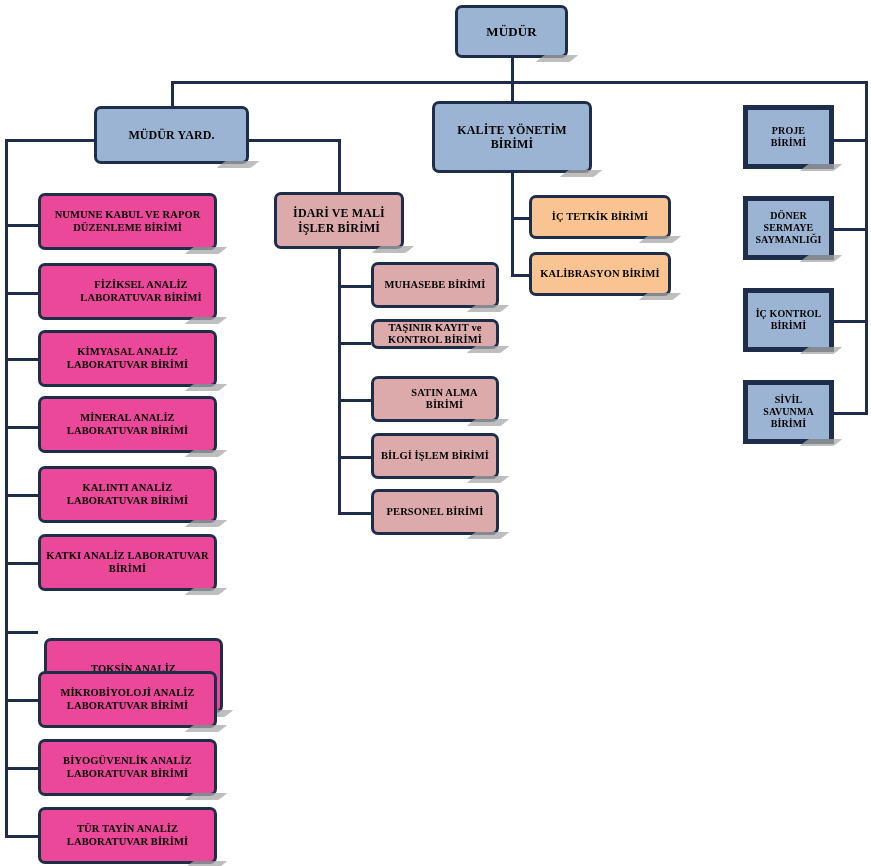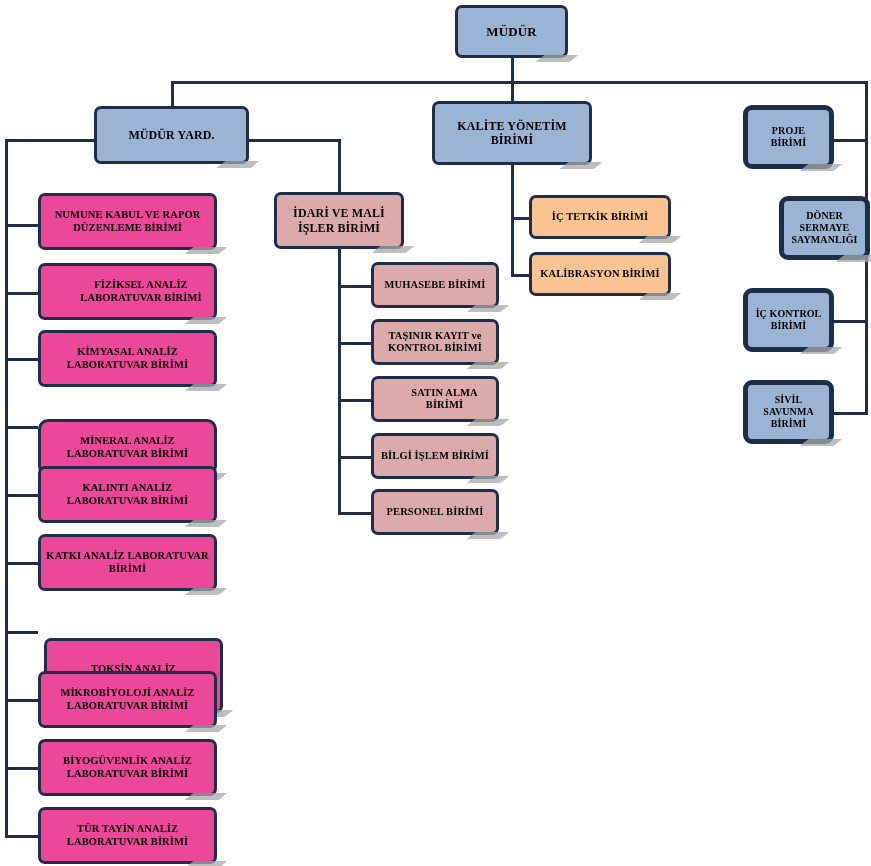--- a/index.html
+++ b/index.html
@@ -38,21 +38,21 @@
     opacity:.75;
     transform:skewX(-52deg);
     z-index:-1;
     border-radius:1px;
   }
 
   .blue  {background:#9cb4d4;}
   .green {background:#ec4899;}
   .pink  {background:#ddaaab;}
   .orange{background:#f9c492;}
-  .navy  {background:#9cb4d4;border:5px solid #1e2d4a;border-radius:9px;}
+  .navy  {background:#9cb4d4;border:5px solid #1e2d4a;border-radius:0;}
 
   .fs13{font-size:13px;}
   .fs12{font-size:12px;}
   .fs11{font-size:12px;}
   .fs105{font-size:10.5px;}
   .fs10{font-size:10px;}
 </style>
 </head>
 <body>
 
@@ -104,38 +104,38 @@
   <div class="ln h" style="left:833px;top:412px;width:33px;"></div>
 
   <div class="node blue fs13" style="left:455px;top:5px;width:113px;height:53px;">
     <span class="txt">MÜDÜR</span>
   </div>
 
   <div class="node blue fs12" style="left:94px;top:106px;width:155px;height:58px;">
     <span class="txt">MÜDÜR YARD.</span>
   </div>
 
-  <div class="node blue fs12" style="left:432px;top:101px;width:160px;height:64px;font-family:Liberation Serif, serif;">
+  <div class="node blue fs12" style="left:432px;top:101px;width:160px;height:72px;font-family:Liberation Serif, serif;">
     <span class="txt">KALİTE YÖNETİM BİRİMİ</span>
   </div>
 
   <div class="node pink fs11" style="left:274px;top:192px;width:130px;height:57px;">
     <span class="txt">İDARİ VE MALİ İŞLER BİRİMİ</span>
   </div>
 
   <div class="node green fs105" style="left:38px;top:193px;width:179px;height:57px;">
     <span class="txt">NUMUNE KABUL VE  RAPOR DÜZENLEME BİRİMİ</span>
   </div>
   <div class="node green fs105" style="left:38px;top:263px;width:179px;height:57px;padding-left:32px;">
     <span class="txt">FİZİKSEL ANALİZ LABORATUVAR BİRİMİ</span>
   </div>
   <div class="node green fs105" style="left:38px;top:330px;width:179px;height:57px;">
     <span class="txt">KİMYASAL ANALİZ LABORATUVAR BİRİMİ</span>
   </div>
-  <div class="node green fs105" style="left:38px;top:419px;width:179px;height:57px;border-radius:10px;">
+  <div class="node green fs105" style="left:38px;top:396px;width:179px;height:57px;">
     <span class="txt">MİNERAL ANALİZ LABORATUVAR BİRİMİ</span>
   </div>
   <div class="node green fs105" style="left:38px;top:466px;width:179px;height:57px;">
     <span class="txt">KALINTI ANALİZ LABORATUVAR BİRİMİ</span>
   </div>
   <div class="node green fs105" style="left:38px;top:534px;width:179px;height:57px;">
     <span class="txt">KATKI ANALİZ LABORATUVAR BİRİMİ</span>
   </div>
   <div class="node green fs105" style="left:38px;top:638px;width:179px;height:75px;margin-left:6px;">
     <span class="txt">TOKSİN ANALİZ LABORATUVAR BİRİMİ</span>
@@ -146,21 +146,21 @@
   <div class="node green fs105" style="left:38px;top:739px;width:179px;height:57px;">
     <span class="txt">BİYOGÜVENLİK ANALİZ LABORATUVAR BİRİMİ</span>
   </div>
   <div class="node green fs105" style="left:38px;top:807px;width:179px;height:57px;">
     <span class="txt">TÜR TAYİN ANALİZ LABORATUVAR BİRİMİ</span>
   </div>
 
   <div class="node pink fs105" style="left:371px;top:262px;width:128px;height:46px;">
     <span class="txt">MUHASEBE BİRİMİ</span>
   </div>
-  <div class="node pink fs105" style="left:371px;top:319px;width:128px;height:46px;">
+  <div class="node pink fs105" style="left:371px;top:319px;width:128px;height:30px;">
     <span class="txt">TAŞINIR KAYIT ve KONTROL BİRİMİ</span>
   </div>
   <div class="node pink fs105" style="left:371px;top:376px;width:128px;height:46px;padding-left:24px;">
     <span class="txt">SATIN ALMA BİRİMİ</span>
   </div>
   <div class="node pink fs105" style="left:371px;top:433px;width:128px;height:46px;">
     <span class="txt">BİLGİ İŞLEM BİRİMİ</span>
   </div>
   <div class="node pink fs105" style="left:371px;top:489px;width:128px;height:46px;">
     <span class="txt">PERSONEL BİRİMİ</span>
@@ -169,21 +169,21 @@
   <div class="node orange fs105" style="left:529px;top:195px;width:142px;height:44px;">
     <span class="txt">İÇ TETKİK BİRİMİ</span>
   </div>
   <div class="node orange fs105" style="left:529px;top:252px;width:142px;height:44px;">
     <span class="txt">KALİBRASYON BİRİMİ</span>
   </div>
 
   <div class="node navy fs10" style="left:743px;top:105px;width:91px;height:64px;">
     <span class="txt">PROJE BİRİMİ</span>
   </div>
-  <div class="node navy fs10" style="left:743px;top:196px;width:91px;height:64px;margin-left:36px;">
+  <div class="node navy fs10" style="left:743px;top:196px;width:91px;height:64px;">
     <span class="txt">DÖNER SERMAYE SAYMANLIĞI</span>
   </div>
   <div class="node navy fs10" style="left:743px;top:288px;width:91px;height:64px;">
     <span class="txt">İÇ KONTROL BİRİMİ</span>
   </div>
   <div class="node navy fs10" style="left:743px;top:380px;width:91px;height:64px;">
     <span class="txt">SİVİL SAVUNMA BİRİMİ</span>
   </div>
 
 </div>

